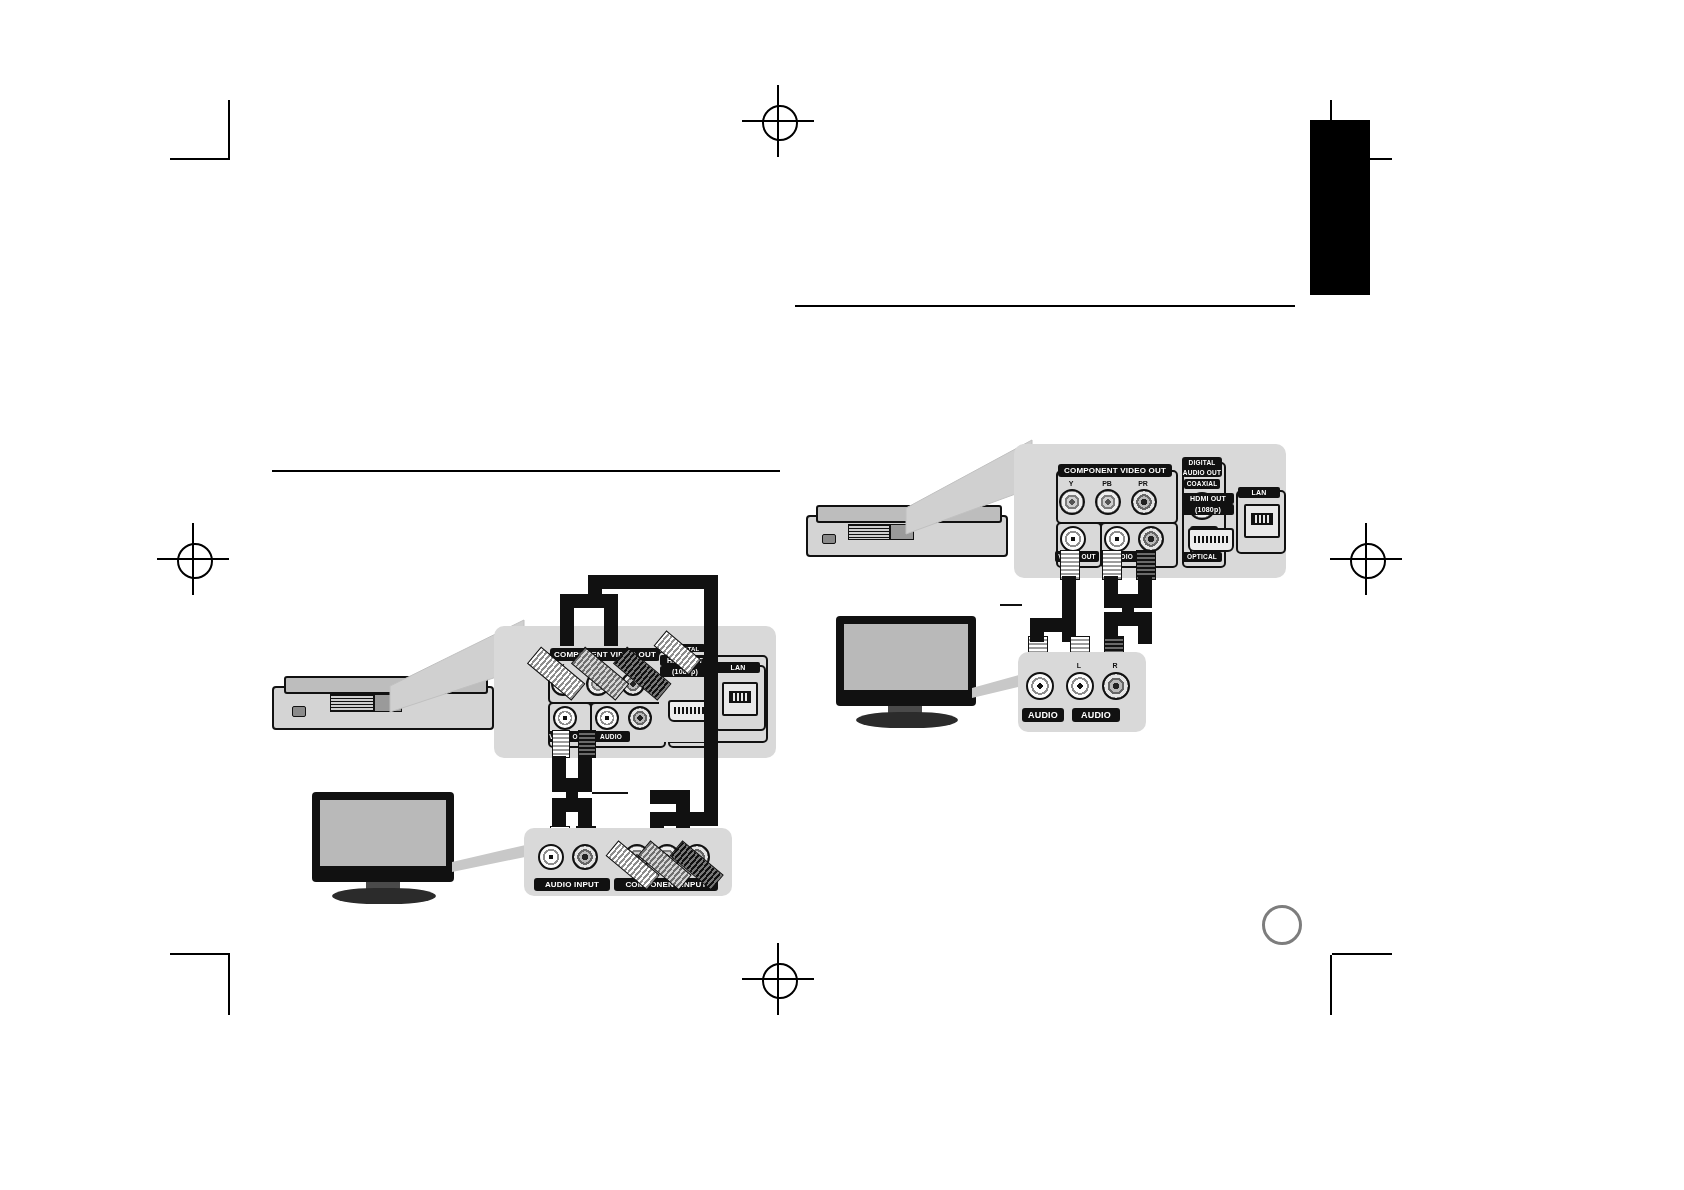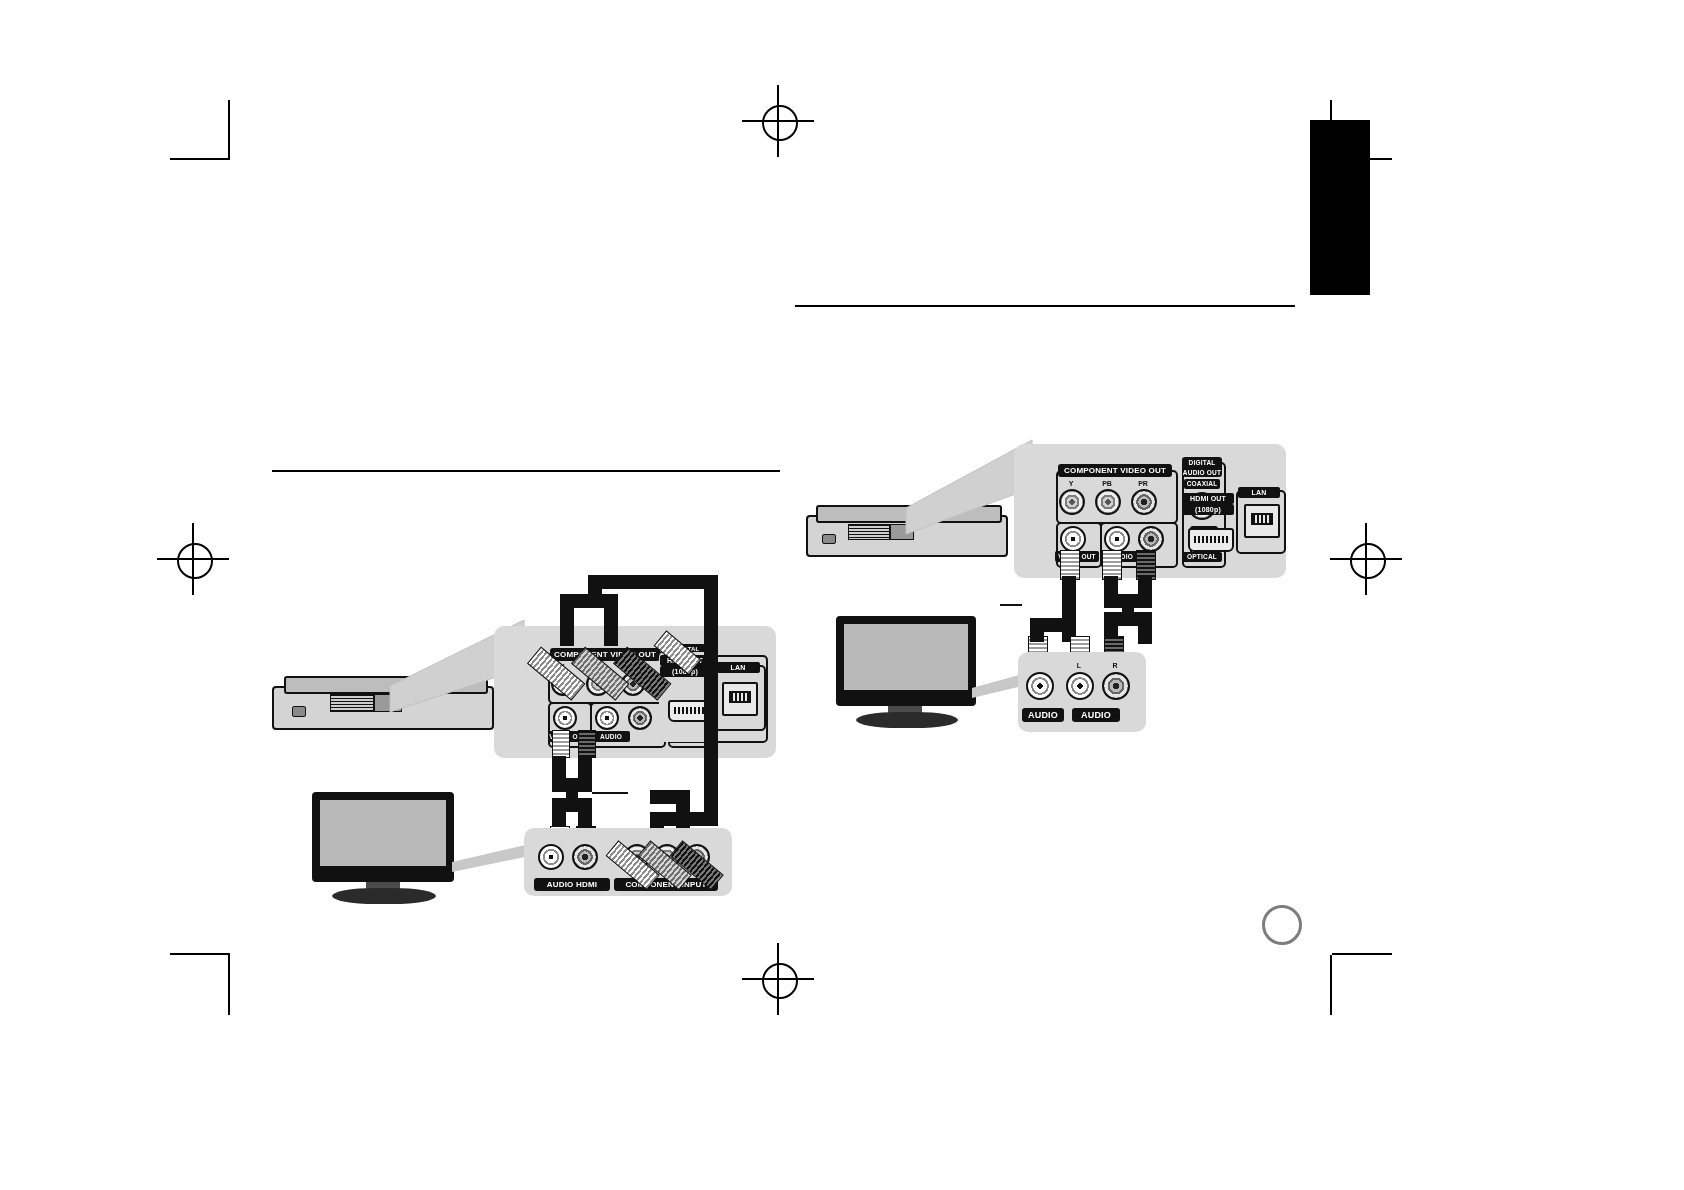--- a/index.html
+++ b/index.html
@@ -250,21 +250,21 @@
   <div class="tv-base" style="left:332px;top:888px;width:104px;height:16px;"></div>
   <svg class="abs" style="left:452px;top:840px;width:80px;height:36px;" viewBox="0 0 80 36">
     <polygon points="0,22 78,4 78,16 0,32" fill="#c8c8c8"></polygon>
   </svg>
 
   <div class="panel" style="left:524px;top:828px;width:208px;height:68px;"></div>
   <div class="tiny-lbl" style="left:543px;top:862px;width:14px;font-size:7px;">L</div>
   <div class="tiny-lbl" style="left:577px;top:862px;width:14px;font-size:7px;">R</div>
   <div class="jack white" style="left:538px;top:844px;width:26px;height:26px;"></div>
   <div class="jack dark" style="left:572px;top:844px;width:26px;height:26px;"></div>
-  <div class="panel-label" style="left:534px;top:878px;width:76px;height:13px;font-size:8px;line-height:13px;border-radius:3px;">AUDIO HDMI</div>
+  <div class="panel-label" style="left:534px;top:878px;width:76px;height:13px;font-size:8px;line-height:13px;border-radius:3px;">AUDIO INPUT</div>
 
   <div class="tiny-lbl" style="left:629px;top:862px;width:14px;font-size:7px;">Y</div>
   <div class="tiny-lbl" style="left:659px;top:862px;width:14px;font-size:7px;">PB</div>
   <div class="tiny-lbl" style="left:689px;top:862px;width:14px;font-size:7px;">PR</div>
   <div class="jack" style="left:624px;top:844px;width:26px;height:26px;"></div>
   <div class="jack" style="left:654px;top:844px;width:26px;height:26px;"></div>
   <div class="jack dark" style="left:684px;top:844px;width:26px;height:26px;"></div>
   <div class="panel-label" style="left:614px;top:878px;width:104px;height:13px;font-size:8px;line-height:13px;border-radius:3px;">COMPONENT INPUT</div>
 
   <div class="plug" style="left:612px;top:838px;width:52px;height:18px;transform:rotate(40deg);transform-origin:0 50%;"></div>

